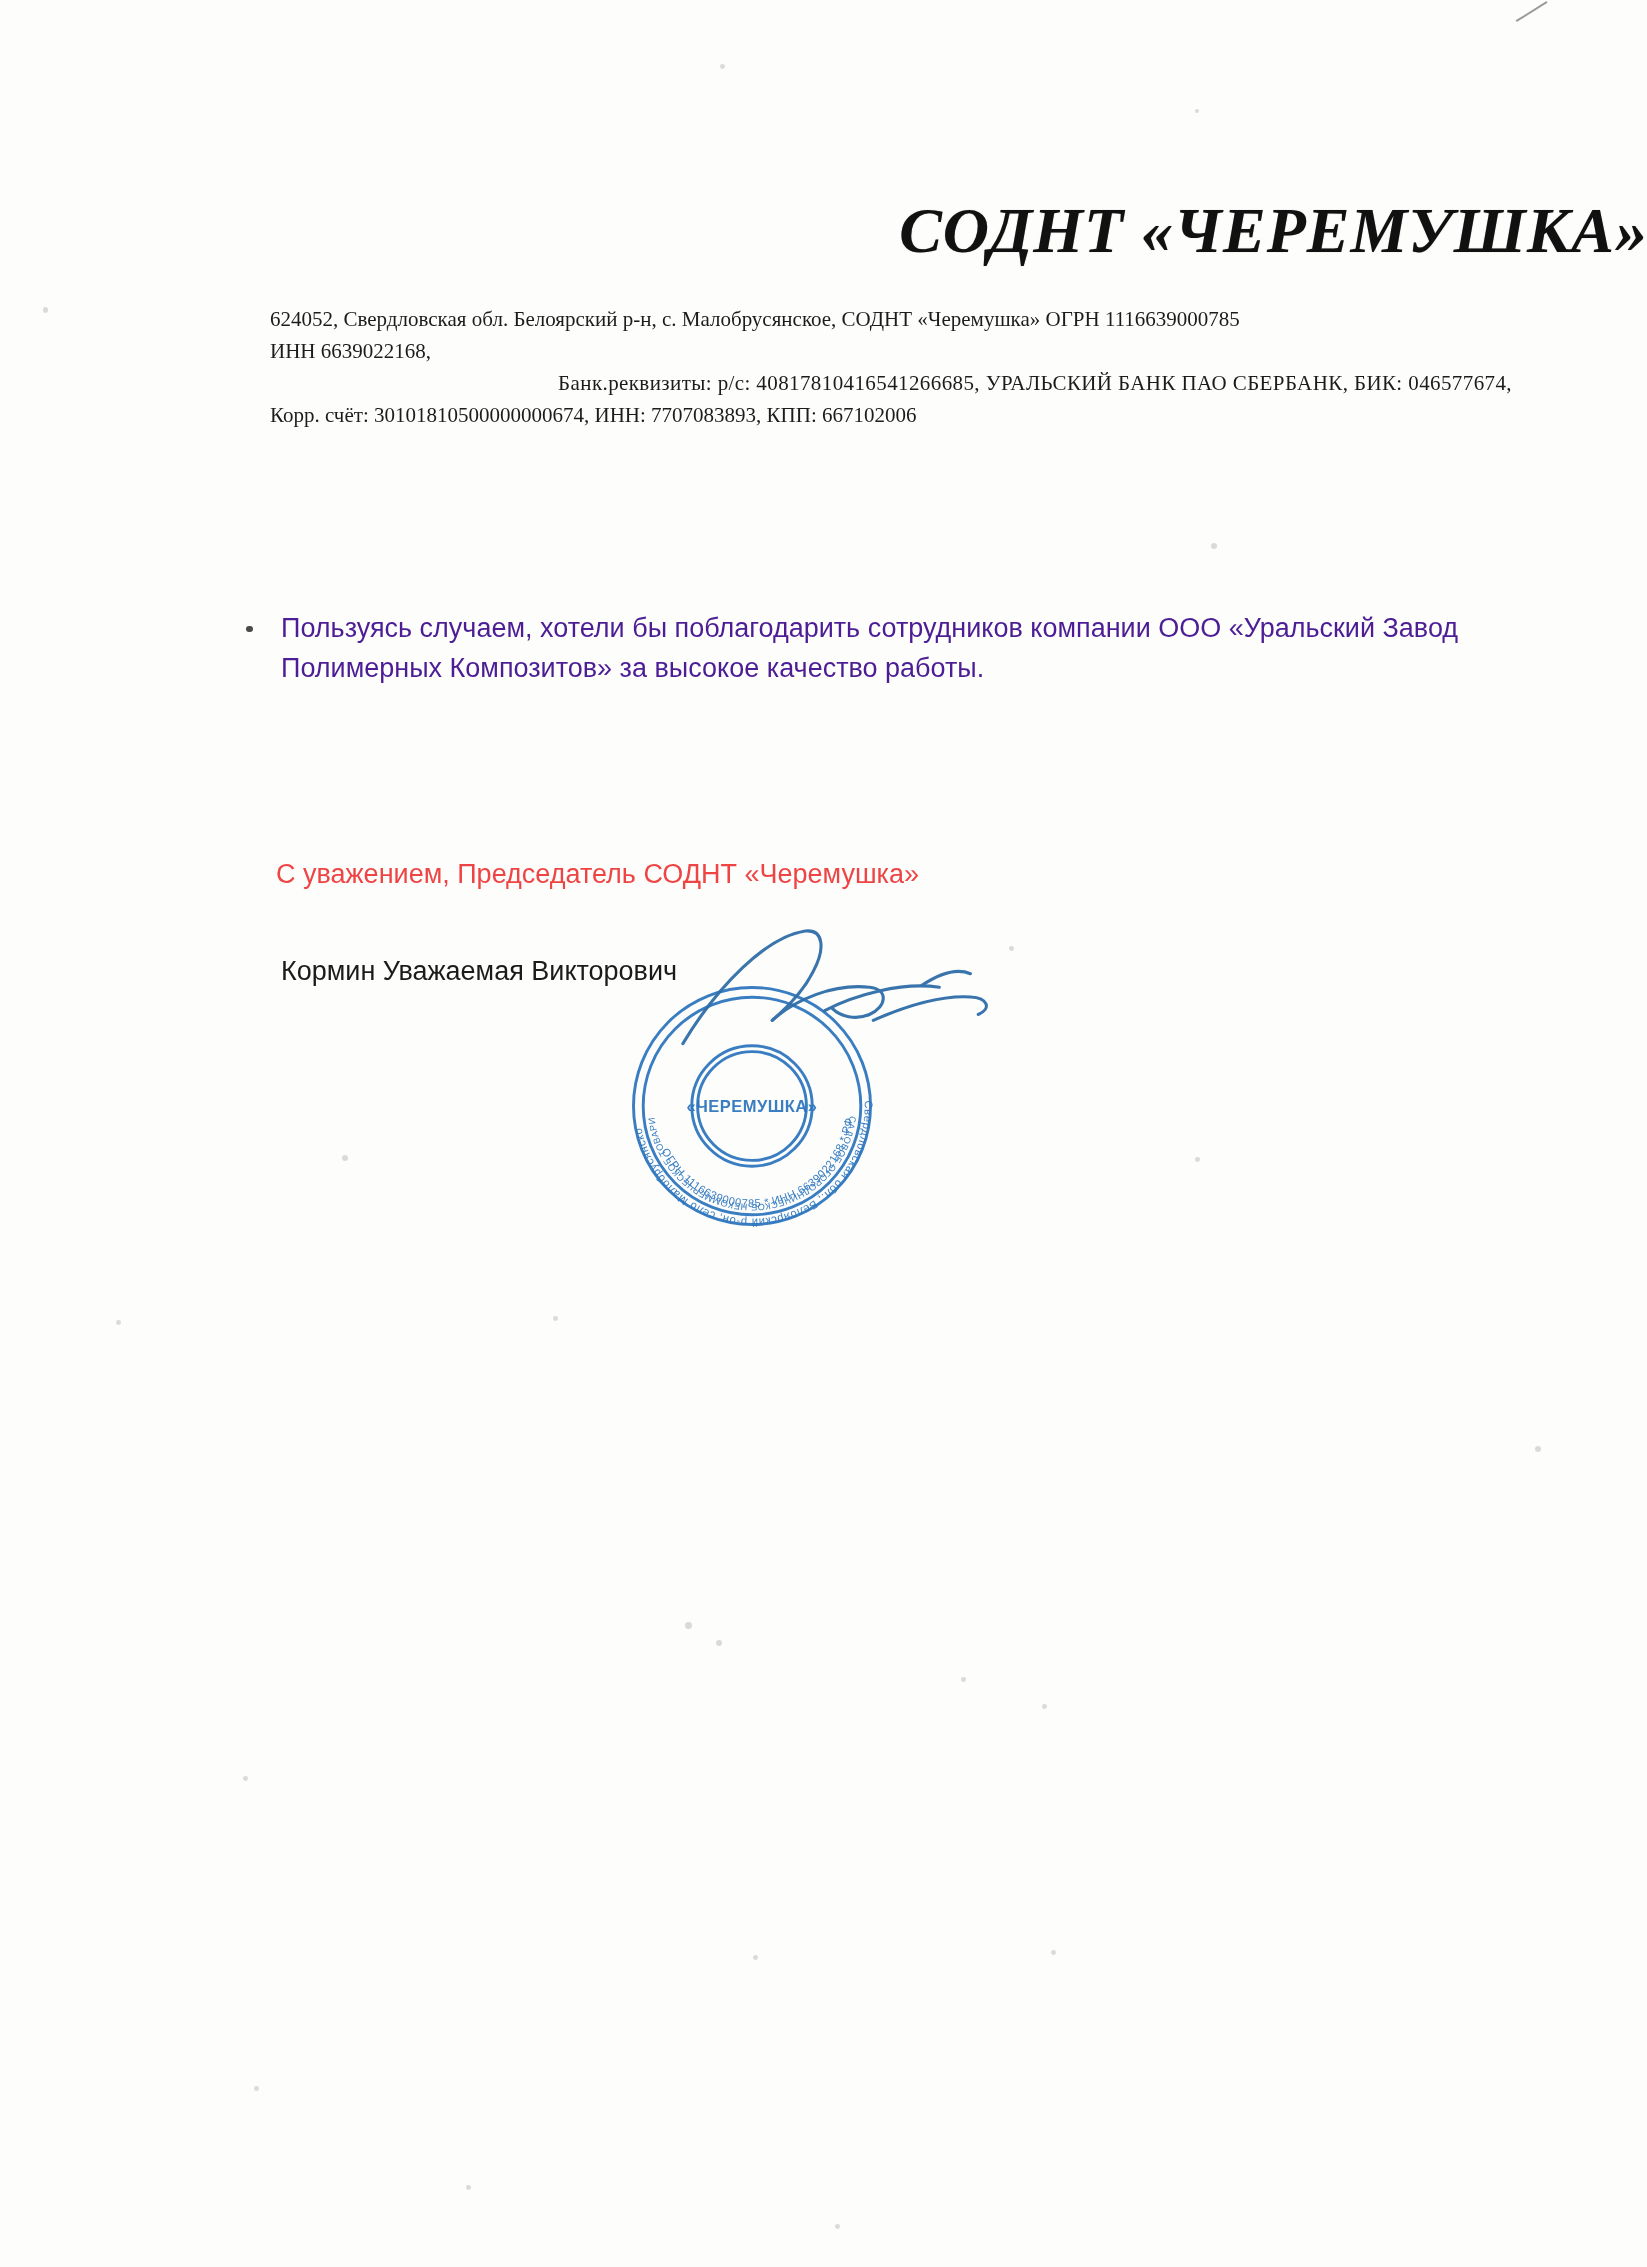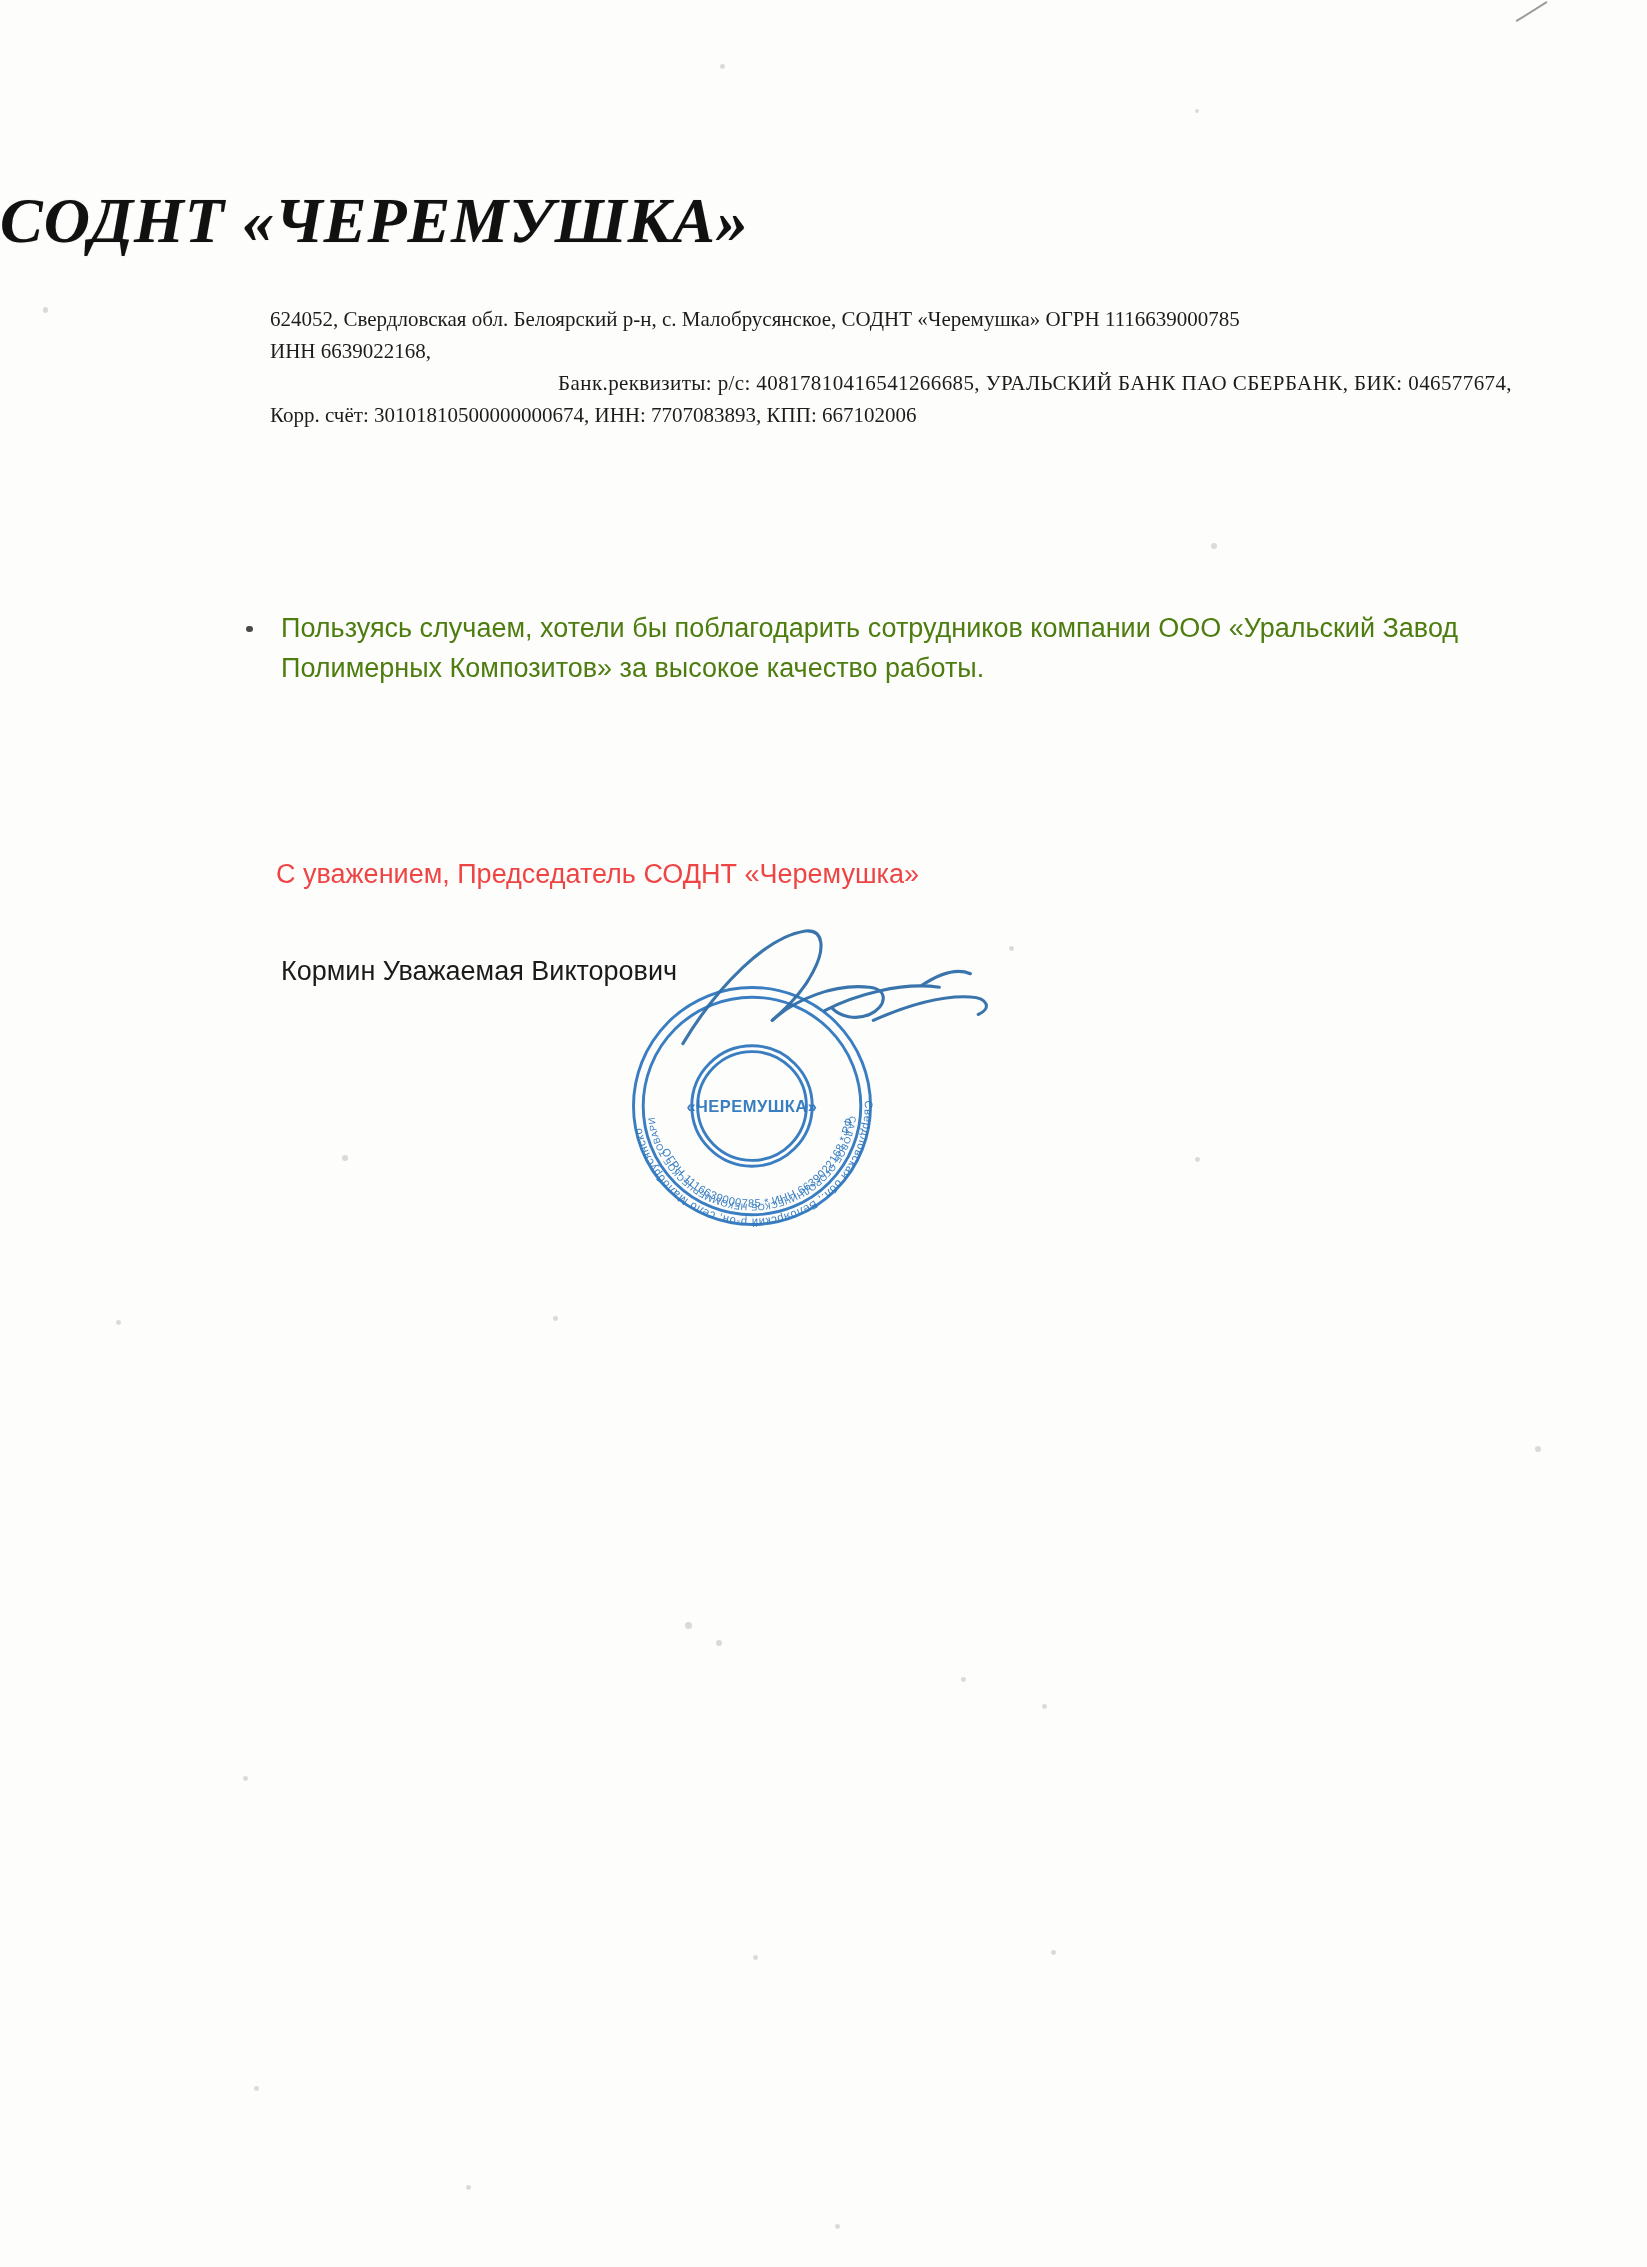--- a/index.html
+++ b/index.html
@@ -32,22 +32,22 @@
     position: absolute;
     background: #bdbdb8;
     border-radius: 50%;
     opacity: .55;
   }
 
   .letterhead {
     position: absolute;
     left: 0;
     right: 0;
-    top: 184px;
-    text-align: left;
+    top: 194px;
+    text-align: right;
   }
 
   .org-title {
     font-family: "Liberation Serif", serif;
     font-style: italic;
     font-weight: bold;
     font-size: 64px;
     letter-spacing: 1px;
     color: #111;
     white-space: nowrap;
@@ -90,21 +90,21 @@
     top: 609px;
     width: 1242px;
   }
   .bullet-item {
     position: relative;
     padding-left: 56px;
     margin-bottom: 56px;
     font-family: "Liberation Sans", sans-serif;
     font-size: 27px;
     line-height: 1.48;
-    color: #4d7c0f;
+    color: #4c1d95;
   }
   .bullet-item .dot {
     position: absolute;
     left: 21.3px;
     top: 16.5px;
     width: 6.8px;
     height: 6.8px;
     border-radius: 50%;
     background: #4a4a4a;
   }

